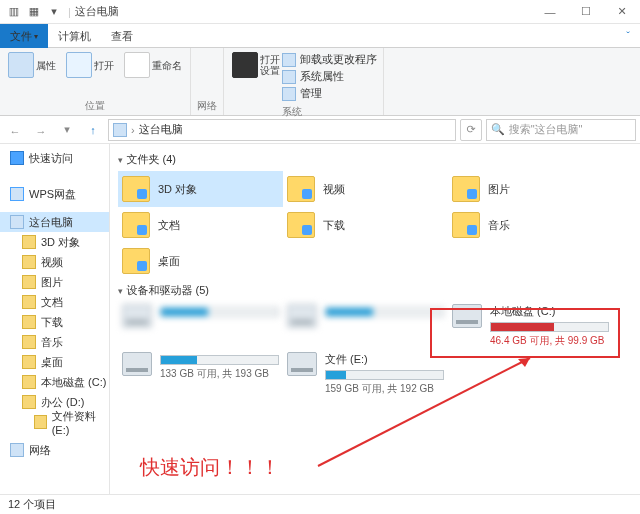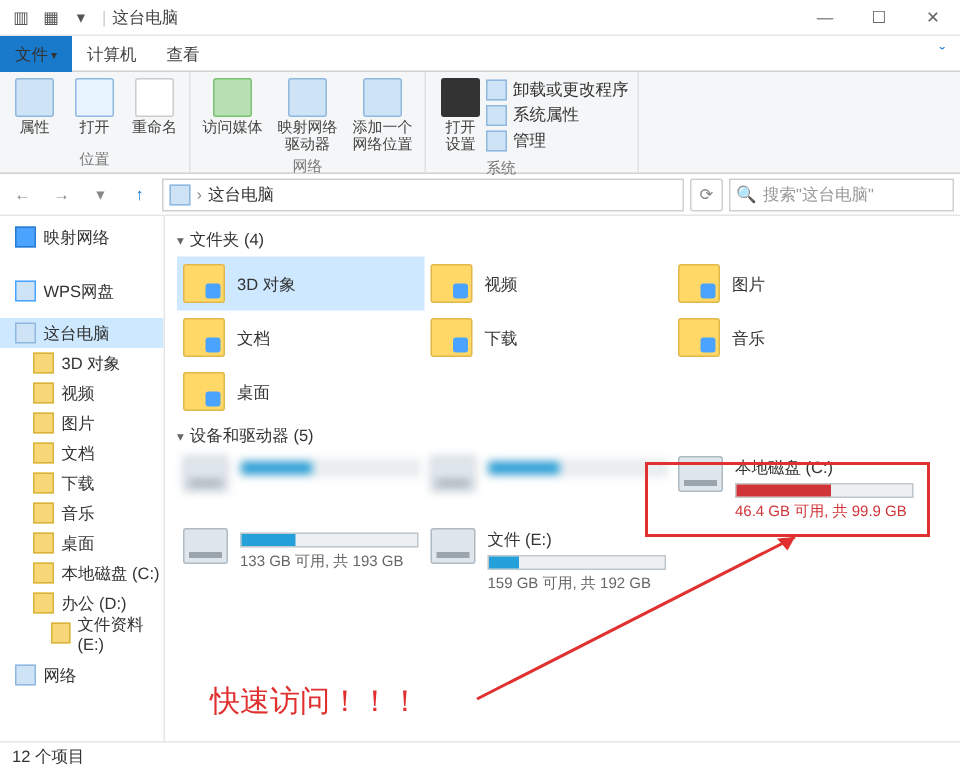--- a/index.html
+++ b/index.html
@@ -10,21 +10,21 @@
 .titlebar .title{flex:0 0 auto;margin-left:4px;color:#444}
 .titlebar .spacer{flex:1}
 .titlebar .winbtn{width:36px;height:24px;display:flex;align-items:center;justify-content:center;color:#666}
 .tabbar{height:24px;display:flex;align-items:flex-start;border-bottom:1px solid #d0d0d0}
 .tab{height:24px;padding:0 10px;display:flex;align-items:center;color:#444}
 .tab.active{background:#1979ca;color:#fff}
 .tab .menu-caret{font-size:8px;margin-left:2px}
 .ribbon{height:68px;background:#f5f6f7;border-bottom:1px solid #d0d0d0;display:flex}
 .rgroup{border-right:1px solid #e0e0e0;padding:2px 6px 0 6px;display:flex;flex-direction:column;align-items:center}
 .rgroup .row{display:flex;gap:6px;align-items:flex-start}
-.rbtn{display:flex;flex-direction:column;align-items:center;gap:2px;padding:2px 2px;min-width:34px}
+.rbtn{display:flex;flex-direction:row;align-items:center;gap:2px;padding:2px 2px;min-width:34px}
 .rbtn .ic{width:22px;height:22px;background:#cfe3f7;border:1px solid #8fb8e0;border-radius:2px}
 .rbtn .ic.big{width:26px;height:26px}
 .rbtn .lbl{font-size:10px;color:#444;white-space:nowrap;text-align:center;line-height:1.1}
 .rgroup .gname{font-size:10px;color:#777;margin-top:auto;padding-bottom:2px}
 .rlist{display:flex;flex-direction:column;gap:2px;padding-top:2px}
 .rlist .ritem{display:flex;align-items:center;gap:4px;font-size:10px;color:#444}
 .rlist .ritem .mic{width:14px;height:14px;background:#cfe3f7;border:1px solid #8fb8e0}
 .pathbar{height:28px;display:flex;align-items:center;gap:4px;padding:0 4px;border-bottom:1px solid #e5e5e5}
 .navbtn{width:22px;height:22px;display:flex;align-items:center;justify-content:center;color:#888;border-radius:2px}
 .navbtn.enabled{color:#1979ca}
@@ -105,36 +105,20 @@
           <div class="lbl">打开</div>
         </div>
       <div class="rbtn">
           <div class="ic big" style="background:#fff;border-color:#ccc"></div>
           <div class="lbl">重命名</div>
         </div>
     </div>
     <div class="gname">位置</div>
   </div>
   <div class="rgroup">
-    <div class="row">
-      <div class="rbtn">
-          <div class="ic big" style="background:#b9e0b4;border-color:#7bc073"></div>
-          <div class="lbl">访问媒体</div>
-        </div>
-      <div class="rbtn">
-          <div class="ic big"></div>
-          <div class="lbl" style="white-space:pre">映射网络
-驱动器</div>
-        </div>
-      <div class="rbtn">
-          <div class="ic big"></div>
-          <div class="lbl" style="white-space:pre">添加一个
-网络位置</div>
-        </div>
-    </div>
     <div class="gname">网络</div>
   </div>
   <div class="rgroup" style="flex-direction:row;align-items:flex-start">
     <div class="rbtn">
         <div class="ic big" style="background:#333;border-color:#333"></div>
         <div class="lbl" style="white-space:pre">打开
 设置</div>
       </div>
     <div class="rlist">
       <div class="ritem">
@@ -168,21 +152,21 @@
   <div class="search">
       <span class="sic">🔍</span>
       <span style="color:#999">搜索"这台电脑"</span>
     </div>
 </div>
 
 <div class="body">
   <div class="sidebar">
     <div class="sitem">
         <div class="sic" style="background:#4aa3ff;border-color:#2a7bd0"></div>
-        <span>映射网络</span>
+        <span>快速访问</span>
       </div>
     <div class="sgap"></div>
     <div class="sgap"></div>
     <div class="sitem">
         <div class="sic" style="background:#cfe3f7;border-color:#4aa3ff"></div>
         <span>WPS网盘</span>
       </div>
     <div class="sgap"></div>
     <div class="sitem pc sel">
         <div class="sic"></div>

